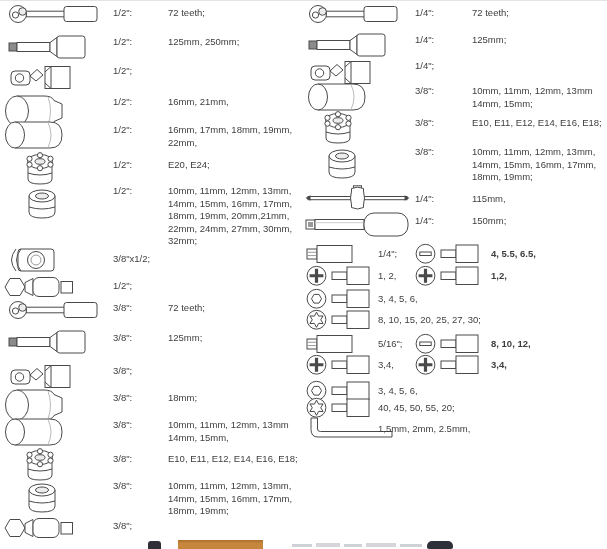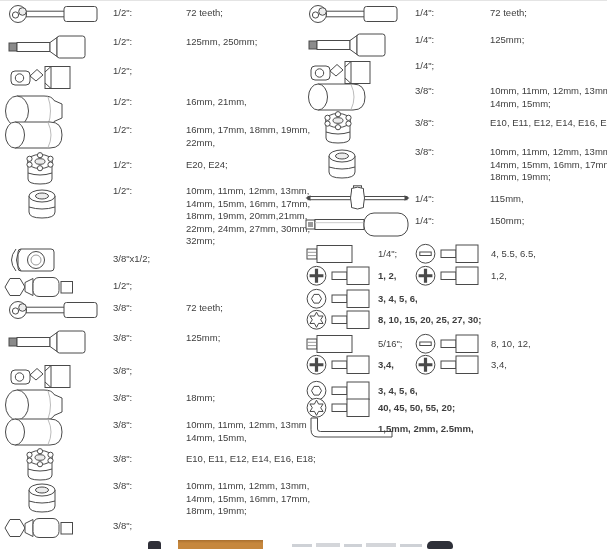--- a/index.html
+++ b/index.html
@@ -6,25 +6,25 @@
   .sheet{position:relative;width:607px;height:549px;background:#ffffff;overflow:hidden;
          font-family:"Liberation Sans",sans-serif;font-size:9.5px;color:#3e3e3e;}
   .topline{position:absolute;top:0;left:0;width:607px;height:1px;background:#e4e4e4;}
   .col{position:absolute;top:0;height:549px;}
   #colL{left:0;width:303px;}
   #colR{left:303px;width:304px;}
   .trow{position:absolute;left:0;width:100%;height:0;}
   .ic{position:absolute;overflow:visible;}
   .size{position:absolute;left:113px;width:55px;white-space:nowrap;}
   #colR .size{left:112px;}
-  .desc{position:absolute;left:168px;width:136px;line-height:12.6px;margin-left:18px;}
+  .desc{position:absolute;left:168px;width:136px;line-height:12.6px;}
   #colR .desc{left:169px;width:134px;}
   .blabel{position:absolute;left:75px;white-space:nowrap;}
-  .bsl{position:absolute;left:75px;width:170px;line-height:12.6px;font-weight:bold;}
-  .bsr{position:absolute;left:188px;white-space:nowrap;}
+  .bsl{position:absolute;left:75px;width:170px;line-height:12.6px;}
+  .bsr{position:absolute;left:188px;white-space:nowrap;font-weight:bold;}
   
   .ic-ratchet{width:92px;height:22px}
   .ic-extension{width:78px;height:26px}
   .ic-universal{width:62px;height:30px}
   .ic-sparkplug{width:72px;height:34px}
   .ic-deepsocket{width:62px;height:30px}
   .ic-esocket{width:30px;height:34px}
   .ic-socket{width:30px;height:32px}
   .ic-reducer{width:52px;height:28px}
   .ic-bitadapter{width:70px;height:28px}

